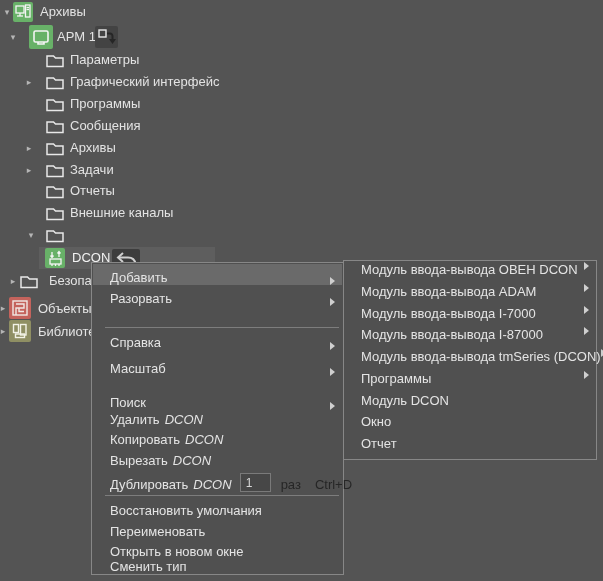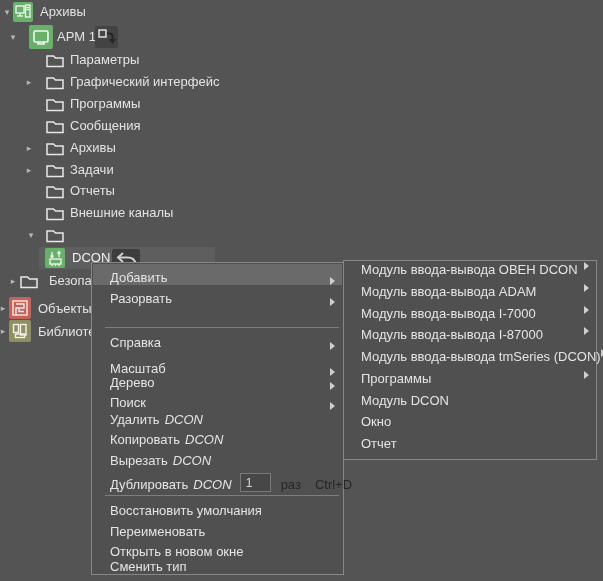--- a/index.html
+++ b/index.html
@@ -245,24 +245,20 @@
   </div>
   <div class="sep" style="top:64px"></div>
   <div class="mi" style="top:66px">
     <span>Справка</span>
     <span class="arrow"></span>
   </div>
   <div class="mi" style="top:92px">
     <span>Масштаб</span>
     <span class="arrow"></span>
   </div>
-  <div class="mi" style="top:106px">
-    <span>Дерево</span>
-    <span class="arrow"></span>
-  </div>
   <div class="mi" style="top:126px">
     <span>Поиск</span>
     <span class="arrow"></span>
   </div>
   <div class="mi" style="top:143px">
     <span>Удалить</span>
     <span class="obj">DCON</span>
   </div>
   <div class="mi" style="top:163px">
     <span>Копировать</span>

